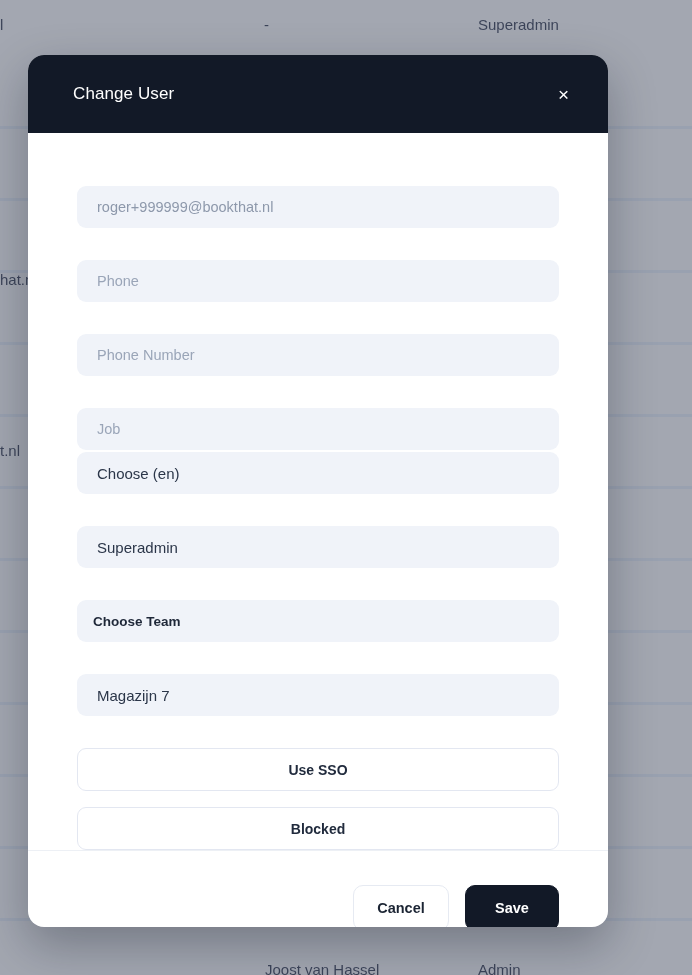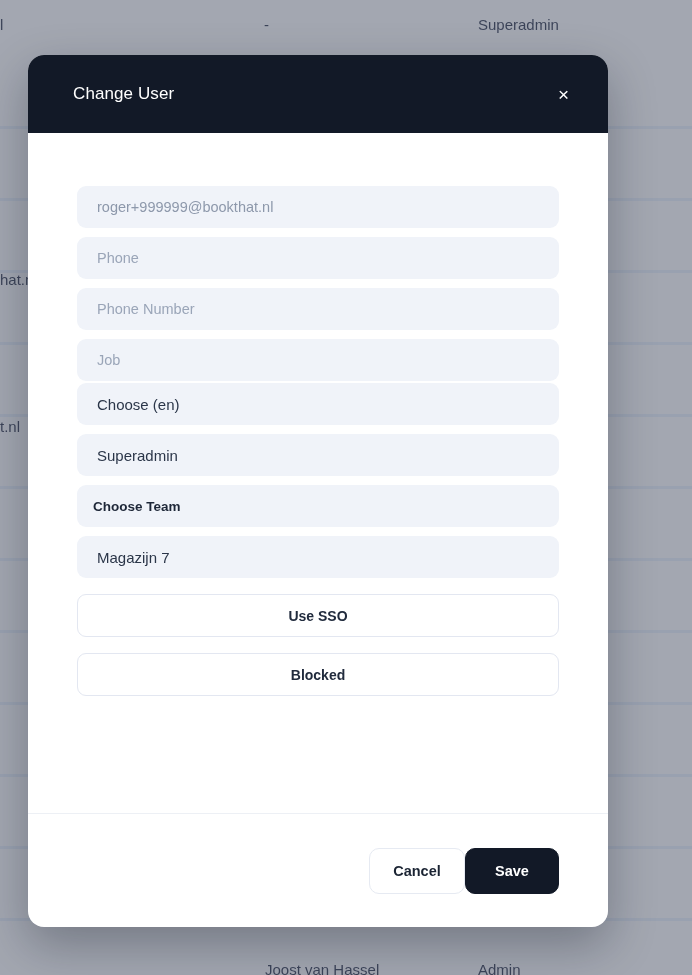--- a/index.html
+++ b/index.html
@@ -83,21 +83,21 @@
     background: #ffffff;
   }
 
   
   .field {
     width: 100%;
     height: 42px;
     background: #f0f3f9;
     border: none;
     border-radius: 9px;
-    margin-bottom: 9px;
+    margin-bottom: 32px;
     display: flex;
     align-items: center;
     padding: 0 20px;
     font-size: 14.5px;
     font-family: "Liberation Sans", sans-serif;
     color: #2b3649;
     cursor: pointer;
   }
 
   .field.placeholder { color: #9aa5b8; }
@@ -138,21 +138,21 @@
 
   .toggle-full { width: 100%; }
 
   
   #modal-footer {
     flex: 0 0 114px;
     border-top: 1px solid #edf0f5;
     display: flex;
     align-items: center;
     justify-content: flex-end;
-    gap: 0;
+    gap: 16px;
     padding: 0 49px 0 0;
   }
 
   .footer-btn {
     height: 46px;
     min-width: 96px;
     border-radius: 10px;
     font-size: 14.5px;
     font-weight: bold;
     cursor: pointer;
@@ -192,21 +192,21 @@
       <div class="bg-rowline" style="top: 702px;"></div>
       <div class="bg-rowline" style="top: 774px;"></div>
       <div class="bg-rowline" style="top: 846px;"></div>
       <div class="bg-rowline" style="top: 918px;"></div>
     </div>
   <div id="bg-labels">
       <div class="bg-text" style="left: 0px; top: 16px;">l</div>
       <div class="bg-text" style="left: 264px; top: 16px;">-</div>
       <div class="bg-text" style="left: 478px; top: 16px;">Superadmin</div>
       <div class="bg-text" style="left: 0px; top: 271px;">hat.nl</div>
-      <div class="bg-text" style="left: 0px; top: 418px;">t.nl</div>
+      <div class="bg-text" style="left: 0px; top: 442px;">t.nl</div>
       <div class="bg-text" style="left: 265px; top: 961px;">Joost van Hassel</div>
       <div class="bg-text" style="left: 478px; top: 961px;">Admin</div>
     </div>
 </div>
 
 <div id="modal">
 
   <div id="modal-header">
     <div id="modal-title">Change User</div>
     <button id="close-btn">×</button>

